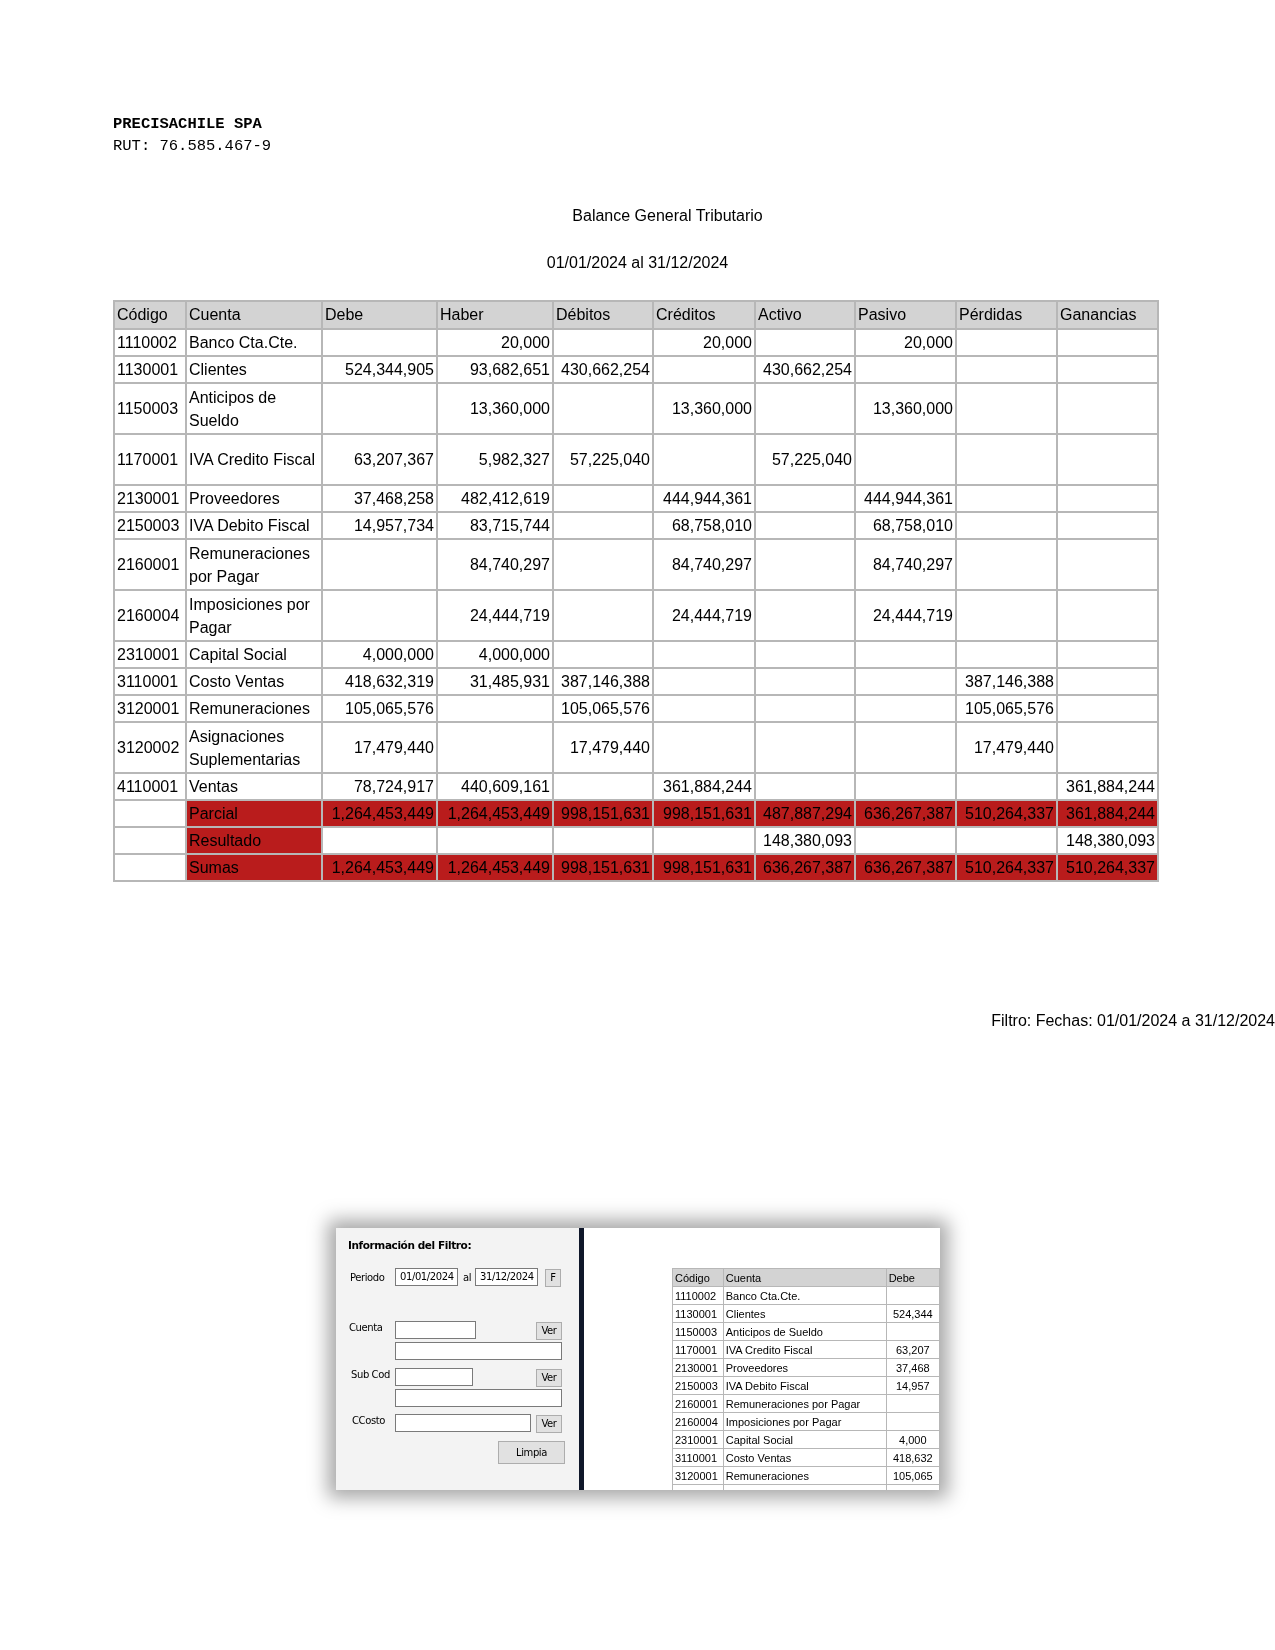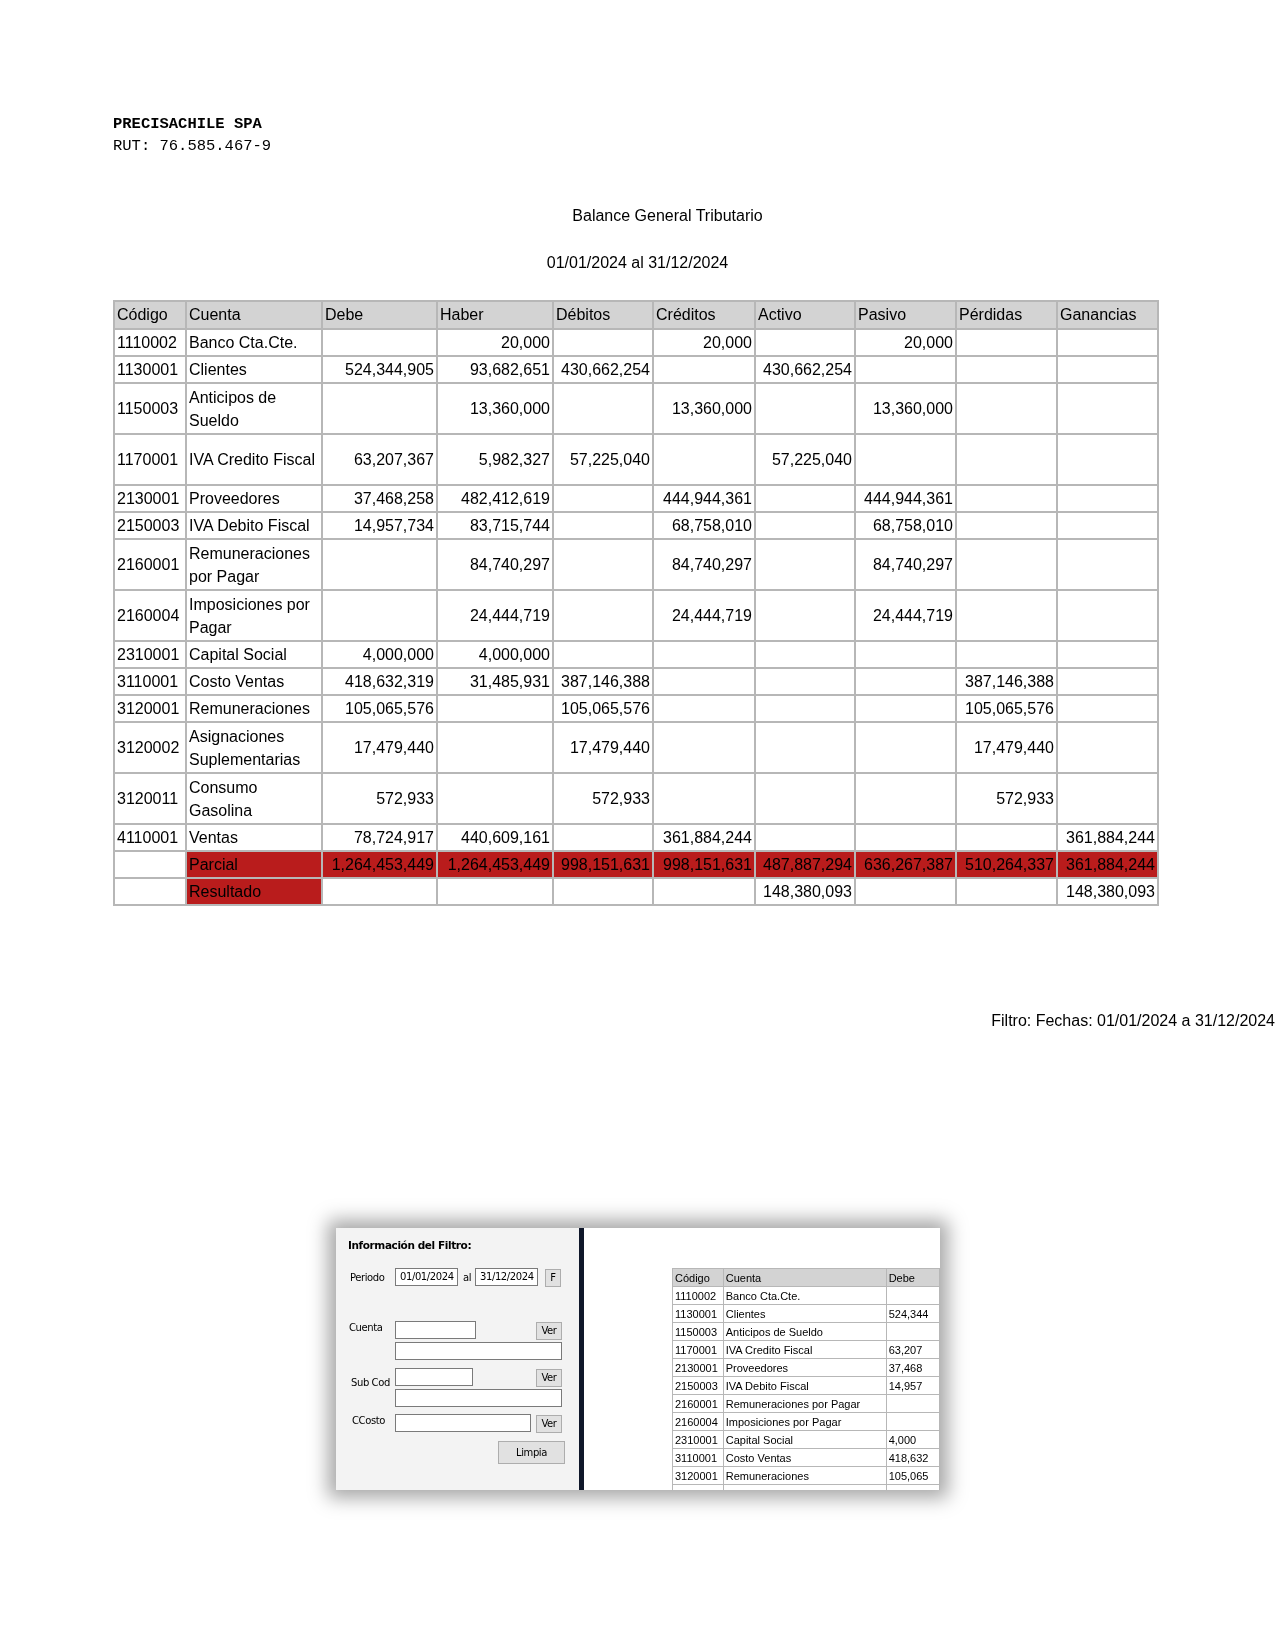--- a/index.html
+++ b/index.html
@@ -23,21 +23,21 @@
   
   .shot-wrap { position:absolute; left:336px; top:1228px; width:604px; height:262px; box-shadow:0 0 18px 8px rgba(0,0,0,0.35); background:#fff; overflow:hidden; }
   .panel { position:absolute; left:0; top:0; width:243px; height:262px; background:#f3f3f3; border-right:5px solid #0f172a; font-family:"DejaVu Sans", sans-serif; font-size:10px; letter-spacing:-0.4px; }
   .panel .ptitle { position:absolute; left:12px; top:11px; font-weight:bold; font-size:10.5px; }
   .panel .lbl { position:absolute; font-size:10px; }
   .panel .inp { position:absolute; height:18px; border:1px solid #7a7a7a; background:#fff; box-sizing:border-box; font-size:10px; padding:1px 4px; line-height:14px; }
   .panel .btn { position:absolute; height:18px; border:1px solid #adadad; background:#e1e1e1; box-sizing:border-box; font-size:10px; text-align:center; line-height:16px; }
   .mini { position:absolute; left:336px; top:40px; border-collapse:collapse; font-size:11px; font-family:"Liberation Sans", sans-serif; table-layout:fixed; }
   .mini th, .mini td { border:1px solid #b7b7b7; padding:0 2px; height:17px; line-height:16px; white-space:nowrap; overflow:hidden; }
   .mini th { background:#d3d3d3; font-weight:normal; text-align:left; }
-  .mini td.num { text-align:left; }
+  .mini td.num { text-align:center; }
 </style>
 </head>
 <body>
 
 <div class="company">
   <div class="name">PRECISACHILE SPA</div>
   <div>RUT: 76.585.467-9</div>
 </div>
 <div class="report-title">Balance General Tributario</div>
 <div class="report-period">01/01/2024 al 31/12/2024</div>
@@ -207,32 +207,20 @@
         <td class="wrap">Asignaciones Suplementarias</td>
         <td class="num">17,479,440</td>
         <td class="num"></td>
         <td class="num">17,479,440</td>
         <td class="num"></td>
         <td class="num"></td>
         <td class="num"></td>
         <td class="num">17,479,440</td>
         <td class="num"></td>
       </tr>
-      <tr class="tall">
-        <td>3120011</td>
-        <td class="wrap">Consumo Gasolina</td>
-        <td class="num">572,933</td>
-        <td class="num"></td>
-        <td class="num">572,933</td>
-        <td class="num"></td>
-        <td class="num"></td>
-        <td class="num"></td>
-        <td class="num">572,933</td>
-        <td class="num"></td>
-      </tr>
       <tr class="norm">
         <td>4110001</td>
         <td class="wrap">Ventas</td>
         <td class="num">78,724,917</td>
         <td class="num">440,609,161</td>
         <td class="num"></td>
         <td class="num">361,884,244</td>
         <td class="num"></td>
         <td class="num"></td>
         <td class="num"></td>
@@ -255,40 +243,52 @@
         <td class="gray">Resultado</td>
         <td class="num"></td>
         <td class="num"></td>
         <td class="num"></td>
         <td class="num"></td>
         <td class="num">148,380,093</td>
         <td class="num"></td>
         <td class="num"></td>
         <td class="num">148,380,093</td>
       </tr>
+      <tr class="norm">
+        <td class=""></td>
+        <td class="gray gray">Sumas</td>
+        <td class="num gray">1,264,453,449</td>
+        <td class="num gray">1,264,453,449</td>
+        <td class="num gray">998,151,631</td>
+        <td class="num gray">998,151,631</td>
+        <td class="num gray">636,267,387</td>
+        <td class="num gray">636,267,387</td>
+        <td class="num gray">510,264,337</td>
+        <td class="num gray">510,264,337</td>
+      </tr>
     </tbody>
 </table>
 
 <div class="filter-text">Filtro: Fechas: 01/01/2024 a 31/12/2024</div>
 
 <div class="shot-wrap">
   <div class="panel">
     <div class="ptitle">Información del Filtro:</div>
     <div class="lbl" style="left:14px;top:44px;">Periodo</div>
     <div class="inp" style="left:59px;top:40px;width:63px;">01/01/2024</div>
     <div class="lbl" style="left:127px;top:44px;">al</div>
     <div class="inp" style="left:139px;top:40px;width:63px;">31/12/2024</div>
     <div class="btn" style="left:209px;top:41px;width:16px;">F</div>
 
     <div class="lbl" style="left:13px;top:94px;">Cuenta</div>
     <div class="inp" style="left:59px;top:93px;width:81px;"></div>
     <div class="btn" style="left:200px;top:94px;width:26px;">Ver</div>
     <div class="inp" style="left:59px;top:114px;width:167px;"></div>
 
-    <div class="lbl" style="left:15px;top:141px;margin-top:8px;">Sub Cod</div>
+    <div class="lbl" style="left:15px;top:141px;">Sub Cod</div>
     <div class="inp" style="left:59px;top:140px;width:78px;"></div>
     <div class="btn" style="left:200px;top:141px;width:26px;">Ver</div>
     <div class="inp" style="left:59px;top:161px;width:167px;"></div>
 
     <div class="lbl" style="left:16px;top:187px;">CCosto</div>
     <div class="inp" style="left:59px;top:186px;width:136px;"></div>
     <div class="btn" style="left:200px;top:187px;width:26px;">Ver</div>
 
     <div class="btn" style="left:162px;top:213px;width:67px;height:23px;line-height:21px;">Limpia</div>
   </div>

